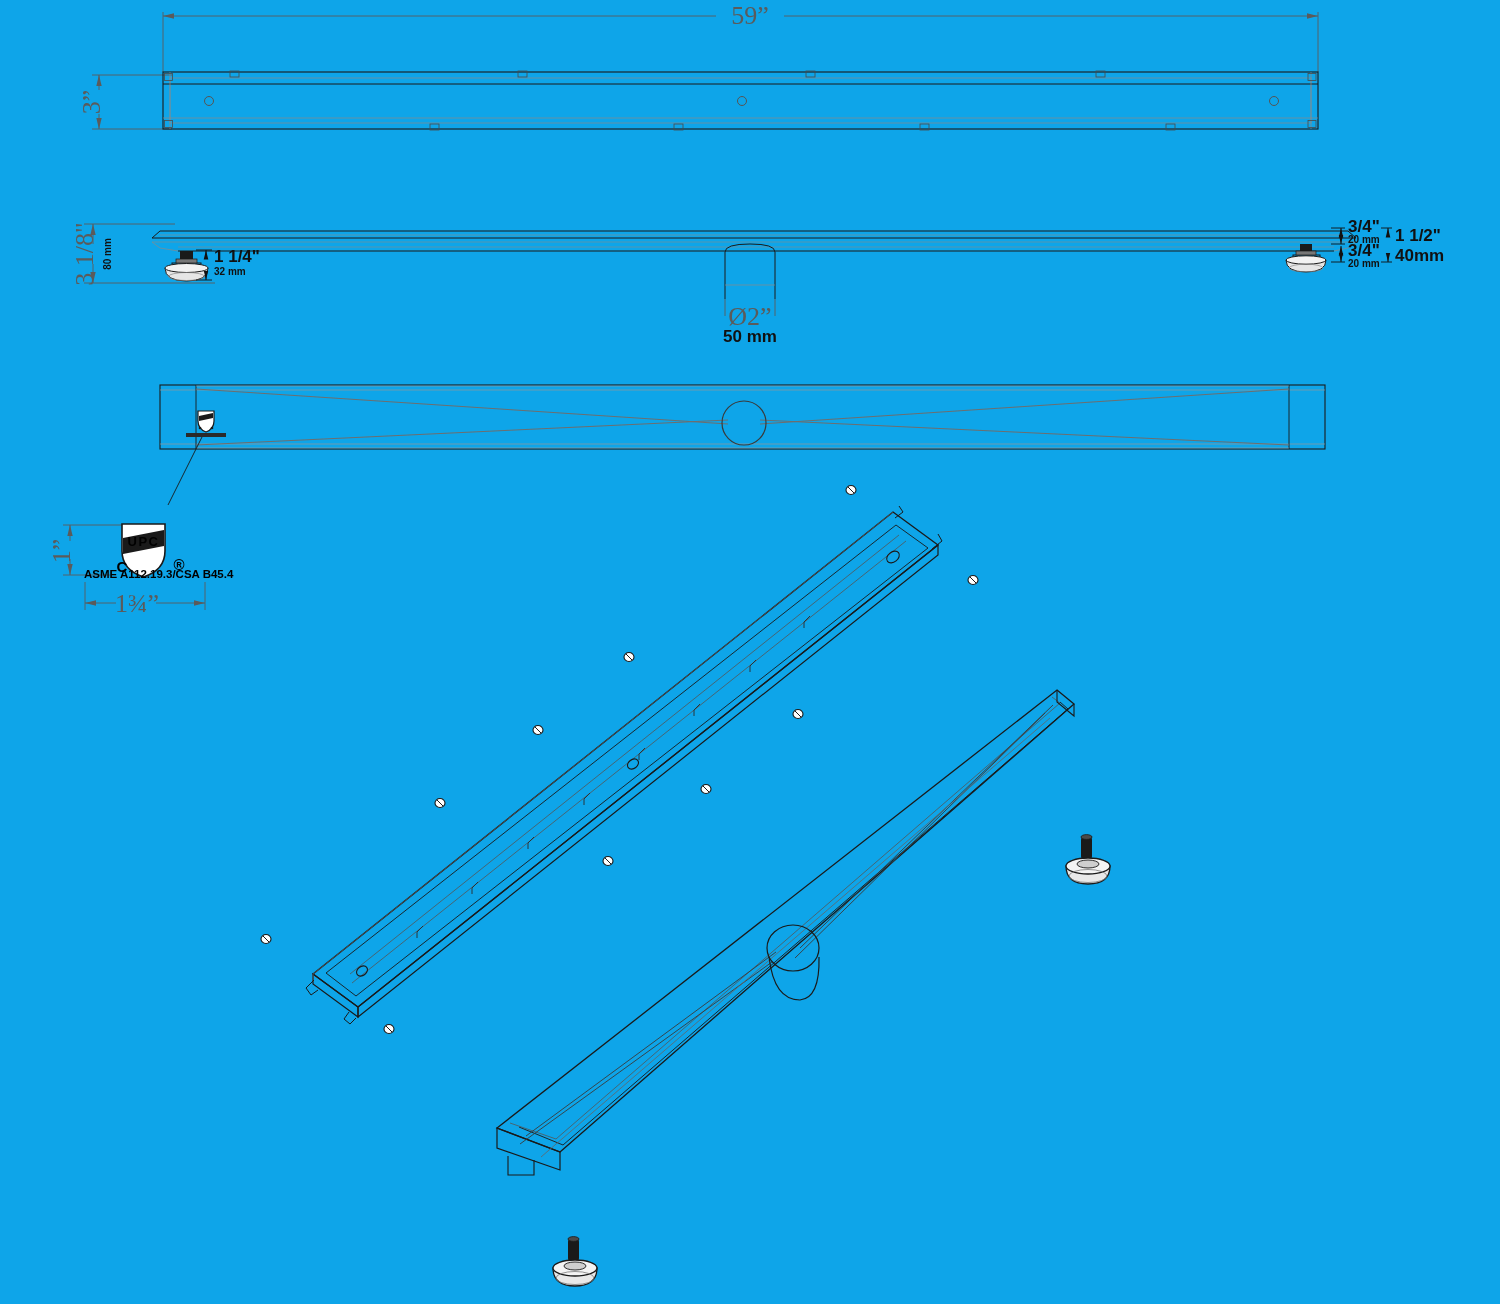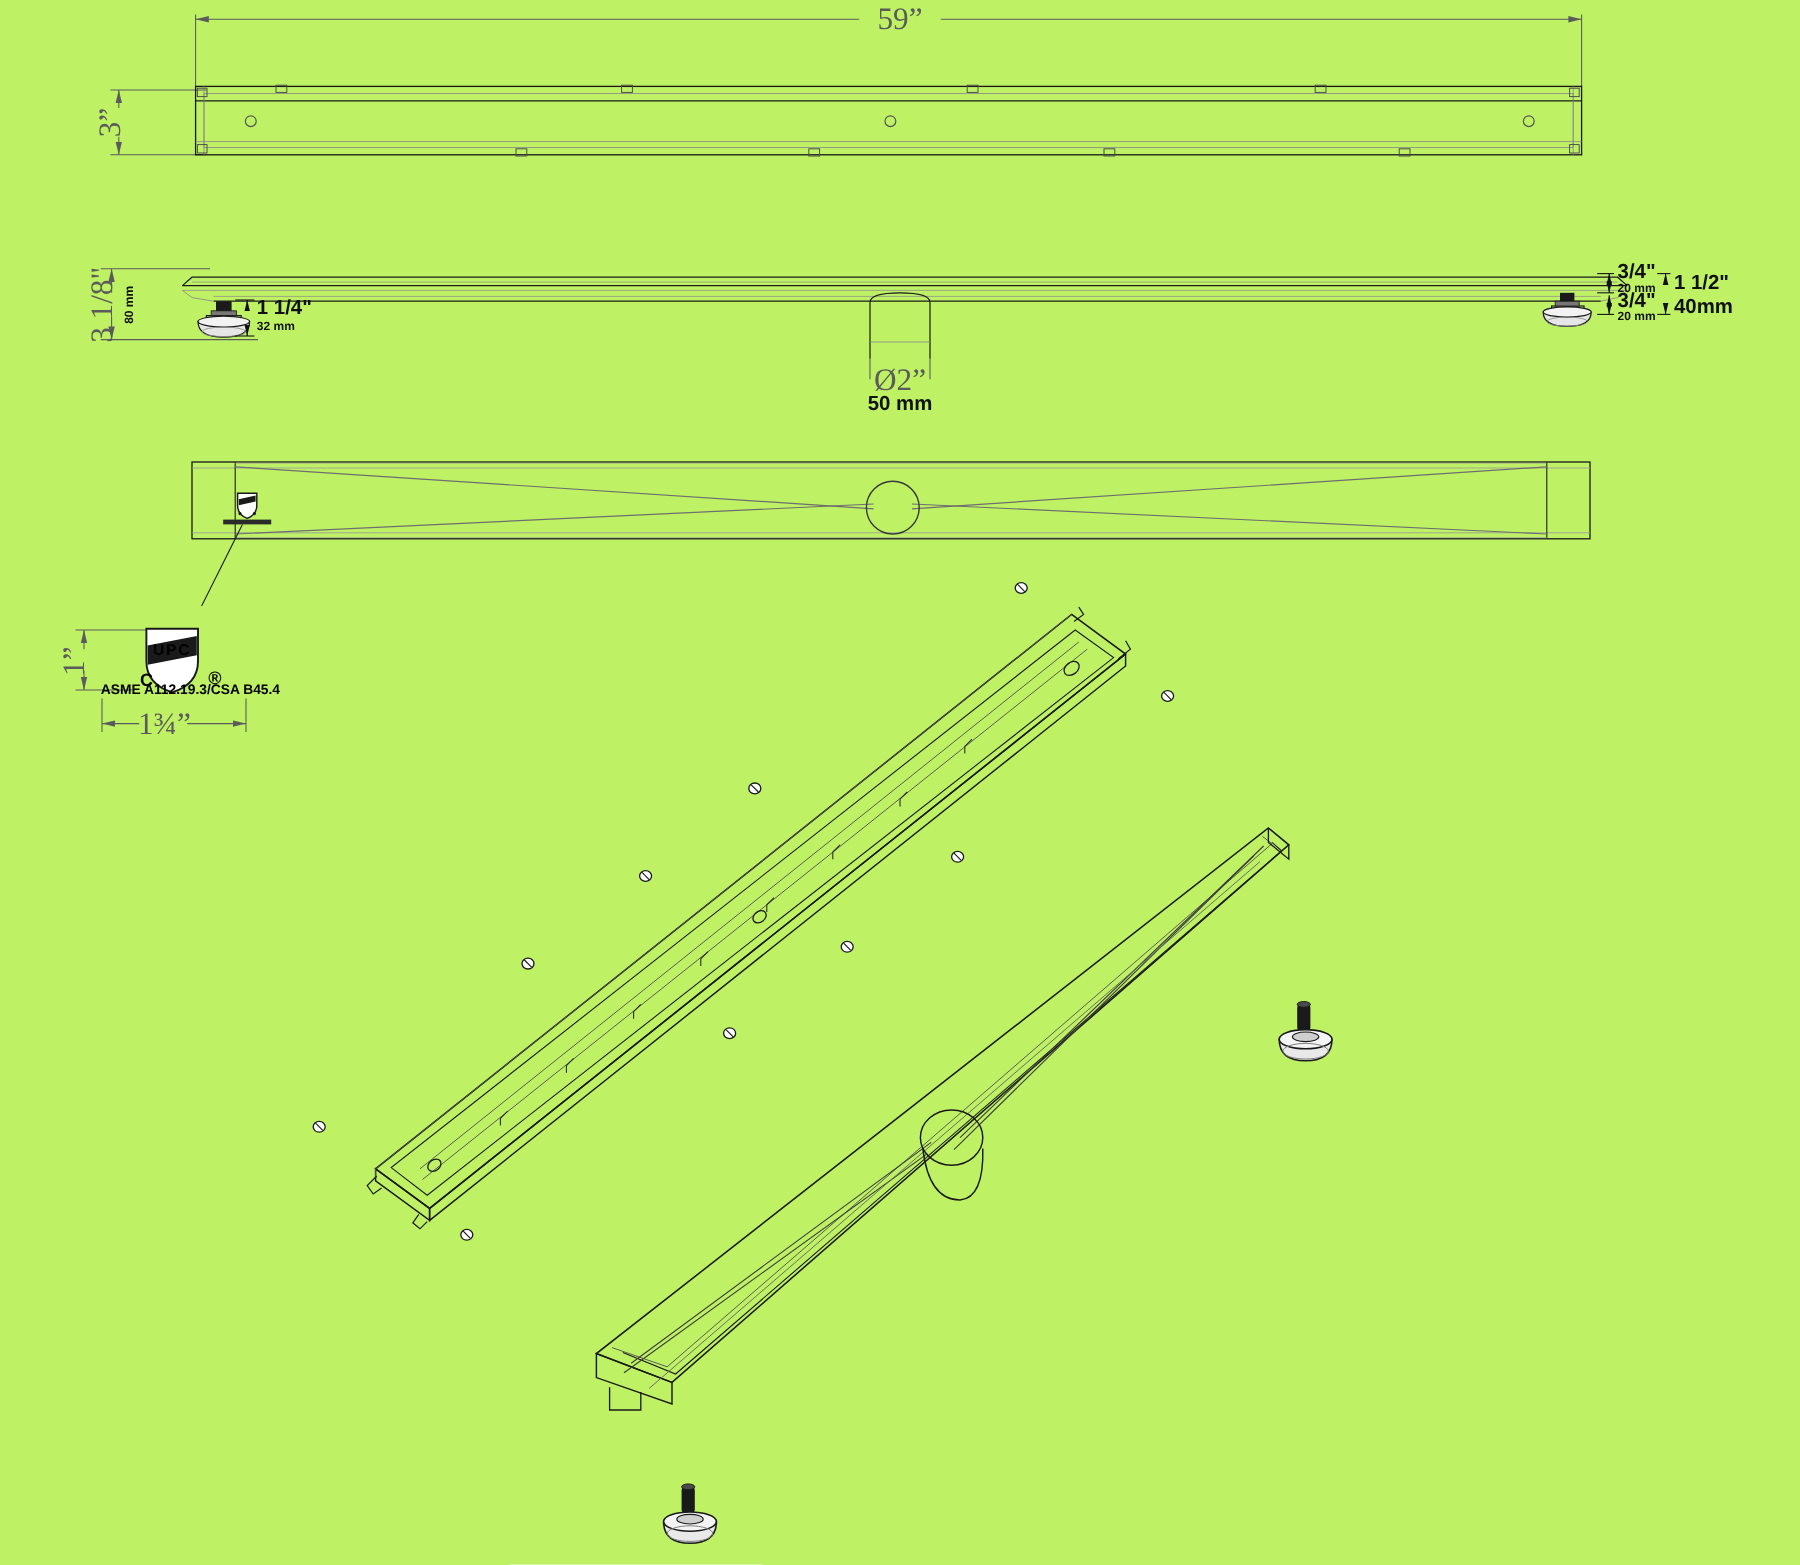--- a/index.html
+++ b/index.html
@@ -8,21 +8,21 @@
     background: #ffffff;
   }
   body {
     font-family: "Liberation Sans", sans-serif;
     color: #1a1a1a;
   }
   #sheet {
     position: relative;
     width: 1500px;
     height: 1304px;
-    background: #bef264;
+    background: #0ea5e9;
     overflow: hidden;
   }
   #sheet svg {
     position: absolute;
     top: 0;
     left: 0;
   }
   .dim-text-big {
     font-family: "Liberation Serif", serif;
     fill: #5b5b5b;

